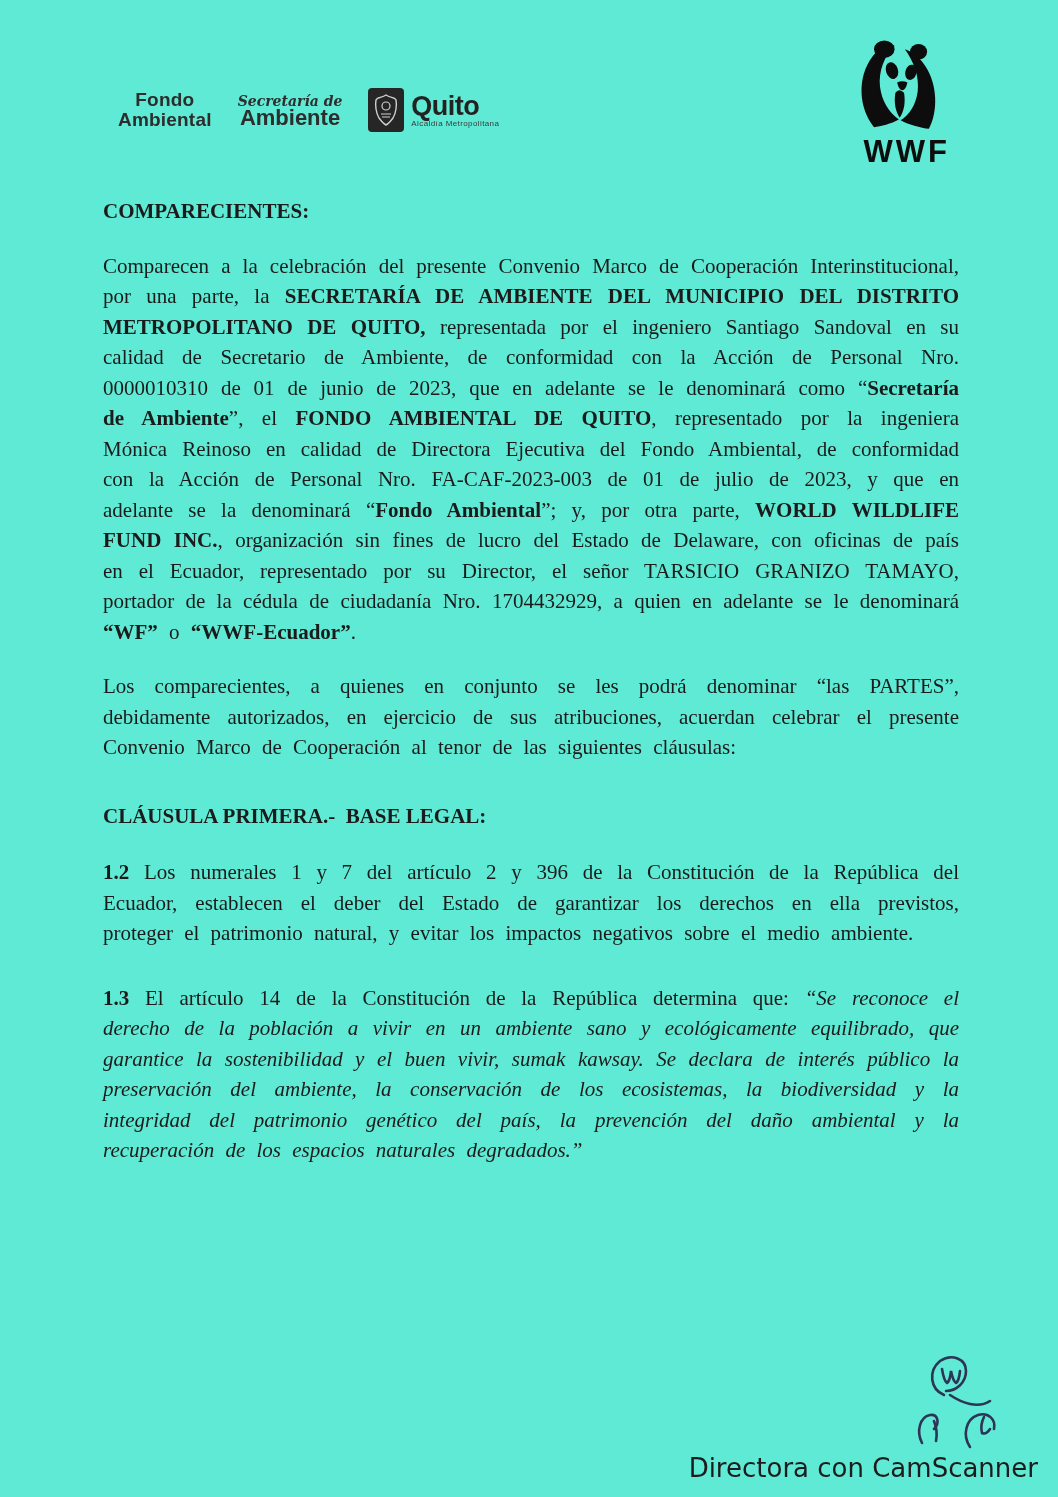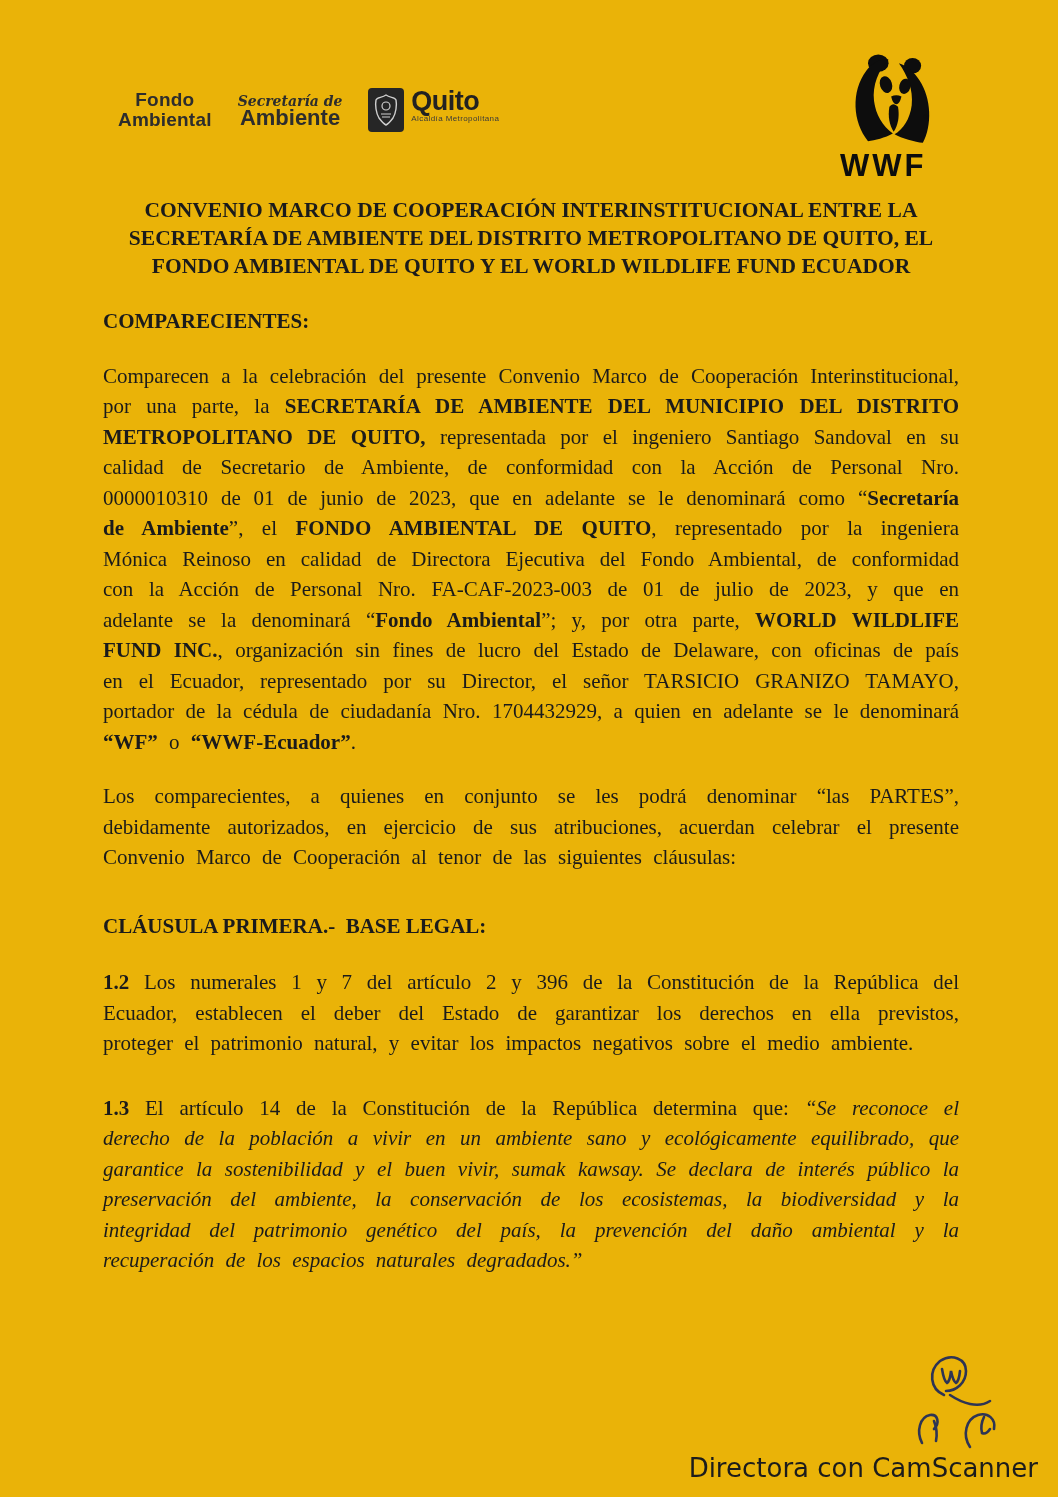--- a/index.html
+++ b/index.html
@@ -1,20 +1,20 @@
 <!DOCTYPE html>
 <html><head>
 <meta charset="utf-8">
 <style>
   html,body{margin:0;padding:0;background:#e8e8e8;}
   .page{
     position:relative;
     width:1058px;height:1497px;
     margin:0 auto;
-    background:#eab308;
+    background:#5eead4;
     overflow:hidden;
     font-family:"Liberation Serif", serif;
     color:#1b1b1b;
   }
   
   .header-row{
     position:absolute;top:38px;left:0;width:1058px;height:130px;
   }
   .logo-cluster{
     position:absolute;left:118px;top:50px;
@@ -24,29 +24,29 @@
   .logo-fondo{
     text-align:center;font-weight:bold;font-size:19px;line-height:20px;
     color:#2d2d2d;letter-spacing:.2px;
   }
   .logo-secretaria{text-align:center;color:#2d2d2d;}
   .logo-secretaria .script{
     font-family:"DejaVu Serif", serif;font-style:italic;font-weight:bold;
     font-size:14px;line-height:14px;
   }
   .logo-secretaria .bold{font-weight:bold;font-size:22px;line-height:19px;}
-  .logo-quito{display:flex;align-items:flex-start;gap:7px;}
+  .logo-quito{display:flex;align-items:center;gap:7px;}
   .quito-crest{
     width:36px;height:44px;background:#262626;border-radius:4px;
     display:flex;align-items:center;justify-content:center;
   }
   .quito-text .word{font-weight:bold;font-size:27px;line-height:26px;color:#222;letter-spacing:-.5px;}
   .quito-text .sub{font-size:8px;color:#3a3a3a;letter-spacing:.4px;}
   .logo-wwf{
-    position:absolute;right:108px;top:14px;width:110px;text-align:left;
+    position:absolute;right:108px;top:0;width:110px;text-align:right;
   }
   .wwf-word{
     font-family:"Liberation Sans", sans-serif;font-weight:bold;
     font-size:31px;letter-spacing:3px;color:#0d0d0d;margin-top:-4px;
   }
   
   .content{
     position:absolute;left:103px;top:196px;width:856px;
     font-size:21px;line-height:30.5px;
   }
@@ -128,21 +128,20 @@
         </g>
         <text x="34" y="66" font-size="7" fill="#0d0d0d" font-family="DejaVu Sans, sans-serif">®</text>
         <text x="96" y="78" font-size="7" fill="#0d0d0d" font-family="DejaVu Sans, sans-serif">®</text>
       </svg>
       <div class="wwf-word">WWF</div>
     </div>
   </div>
 
   <div class="content">
 
-    <div class="doc-title">CONVENIO MARCO DE COOPERACIÓN INTERINSTITUCIONAL ENTRE LA SECRETARÍA DE AMBIENTE DEL DISTRITO METROPOLITANO DE QUITO, EL FONDO AMBIENTAL DE QUITO Y EL WORLD WILDLIFE FUND ECUADOR</div>
 
 
     <div class="section-heading">COMPARECIENTES:</div>
 
     <p class="para"><span>Comparecen a la celebración del presente Convenio Marco de Cooperación Interinstitucional, por una parte, la </span><span class="b">SECRETARÍA DE AMBIENTE DEL MUNICIPIO DEL DISTRITO METROPOLITANO DE QUITO,</span><span> representada por el ingeniero Santiago Sandoval en su calidad de Secretario de Ambiente, de conformidad con la Acción de Personal Nro. 0000010310 de 01 de junio de 2023, que en adelante se le denominará como “</span><span class="b">Secretaría de Ambiente</span><span>”, el </span><span class="b">FONDO AMBIENTAL DE QUITO</span><span>, representado por la ingeniera Mónica Reinoso en calidad de Directora Ejecutiva del Fondo Ambiental, de conformidad con la Acción de Personal Nro. FA-CAF-2023-003 de 01 de julio de 2023, y que en adelante se la denominará “</span><span class="b">Fondo Ambiental</span><span>”; y, por otra parte, </span><span class="b">WORLD WILDLIFE FUND INC.</span><span>, organización sin fines de lucro del Estado de Delaware, con oficinas de país en el Ecuador, representado por su Director, el señor TARSICIO GRANIZO TAMAYO, portador de la cédula de ciudadanía Nro. 1704432929, a quien en adelante se le denominará </span><span class="b">“WF”</span><span> o </span><span class="b">“WWF-Ecuador”</span><span>.</span></p>
 
     <p class="para">Los comparecientes, a quienes en conjunto se les podrá denominar “las PARTES”, debidamente autorizados, en ejercicio de sus atribuciones, acuerdan celebrar el presente Convenio Marco de Cooperación al tenor de las siguientes cláusulas:</p>
 
     <div class="clause-heading">CLÁUSULA PRIMERA.-  BASE LEGAL:</div>
 

